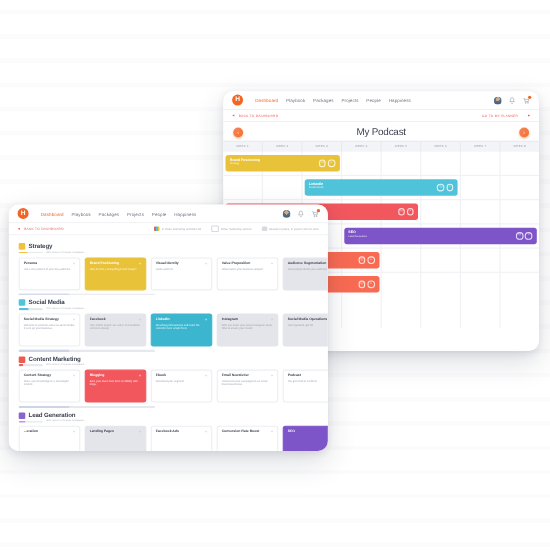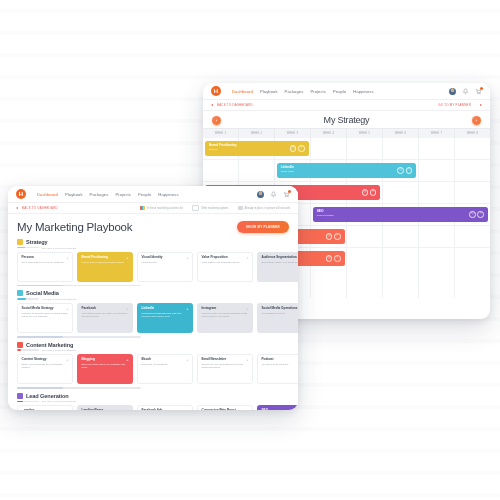--- a/index.html
+++ b/index.html
@@ -171,21 +171,21 @@
     <span class="arrowl"></span>
     <span class="subbar-link">BACK TO DASHBOARD</span>
     <div class="legend">
       <span class="subbar-link">GO TO MY PLANNER</span>
       <span class="arrowr"></span>
     </div>
   </div>
 
   <div class="pl-title-row">
     <div class="circ">‹</div>
-    <div class="pl-title">My Strategy</div>
+    <div class="pl-title">My Podcast</div>
     <div class="circ">›</div>
   </div>
 
   <div class="weeks">
     <div class="weekcell">WEEK 1</div>
     <div class="weekcell">WEEK 2</div>
     <div class="weekcell">WEEK 3</div>
     <div class="weekcell">WEEK 4</div>
     <div class="weekcell">WEEK 5</div>
     <div class="weekcell">WEEK 6</div>
@@ -303,24 +303,20 @@
         <em style="font-style:normal">Other marketing options</em>
       </span>
       <span class="legend-item">
         <i class="sw grey"></i>
         <em style="font-style:normal">Already in place, in person will not work</em>
       </span>
     </div>
   </div>
 
   <div class="pb-body">
-    <div class="pb-head">
-      <div class="pb-title">My Marketing Playbook</div>
-      <div class="btn-planner">SHOW MY PLANNER</div>
-    </div>
     <div id="sections">
         <div class="section">
           <div class="sec-head">
             <span class="sec-ico" style="background:#efc23f"></span>
             <span class="sec-title">Strategy</span>
           </div>
           <div class="sec-prog">
             <span class="bar">
               <i style="width:38%;background:#efc23f"></i>
             </span>

